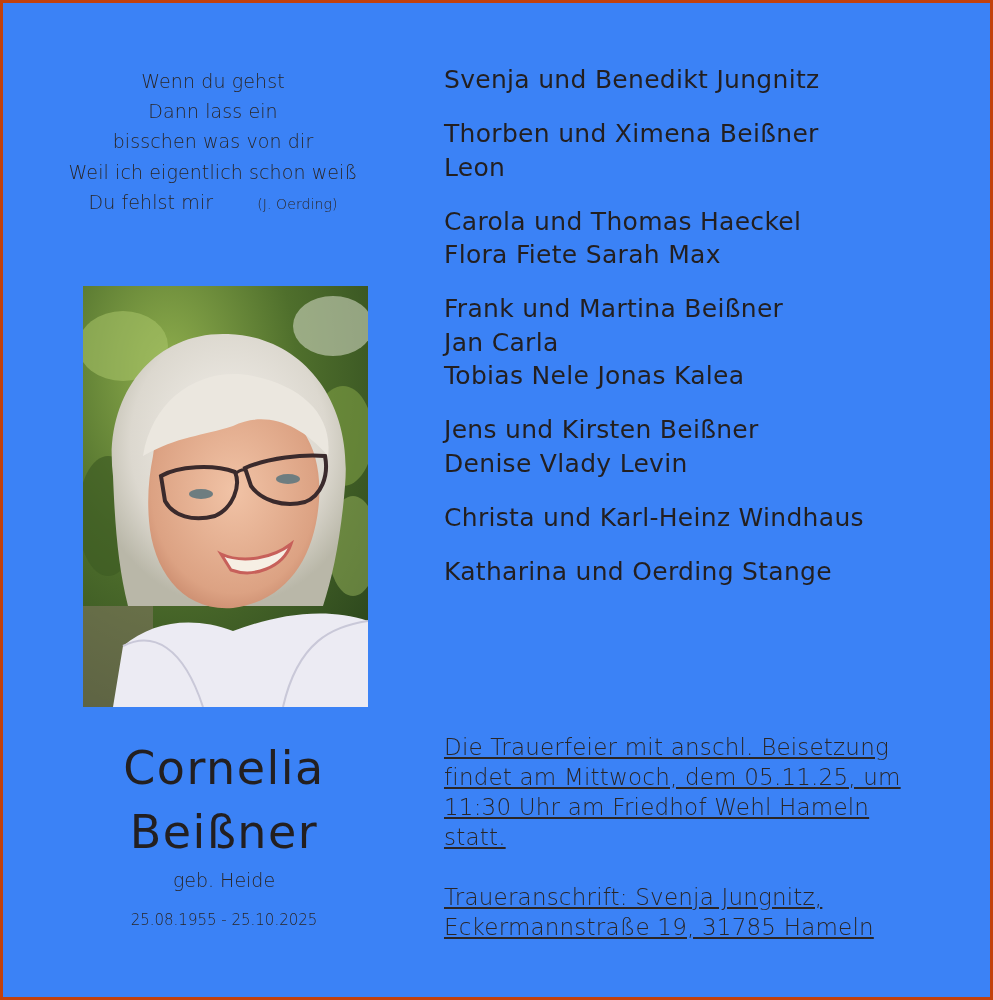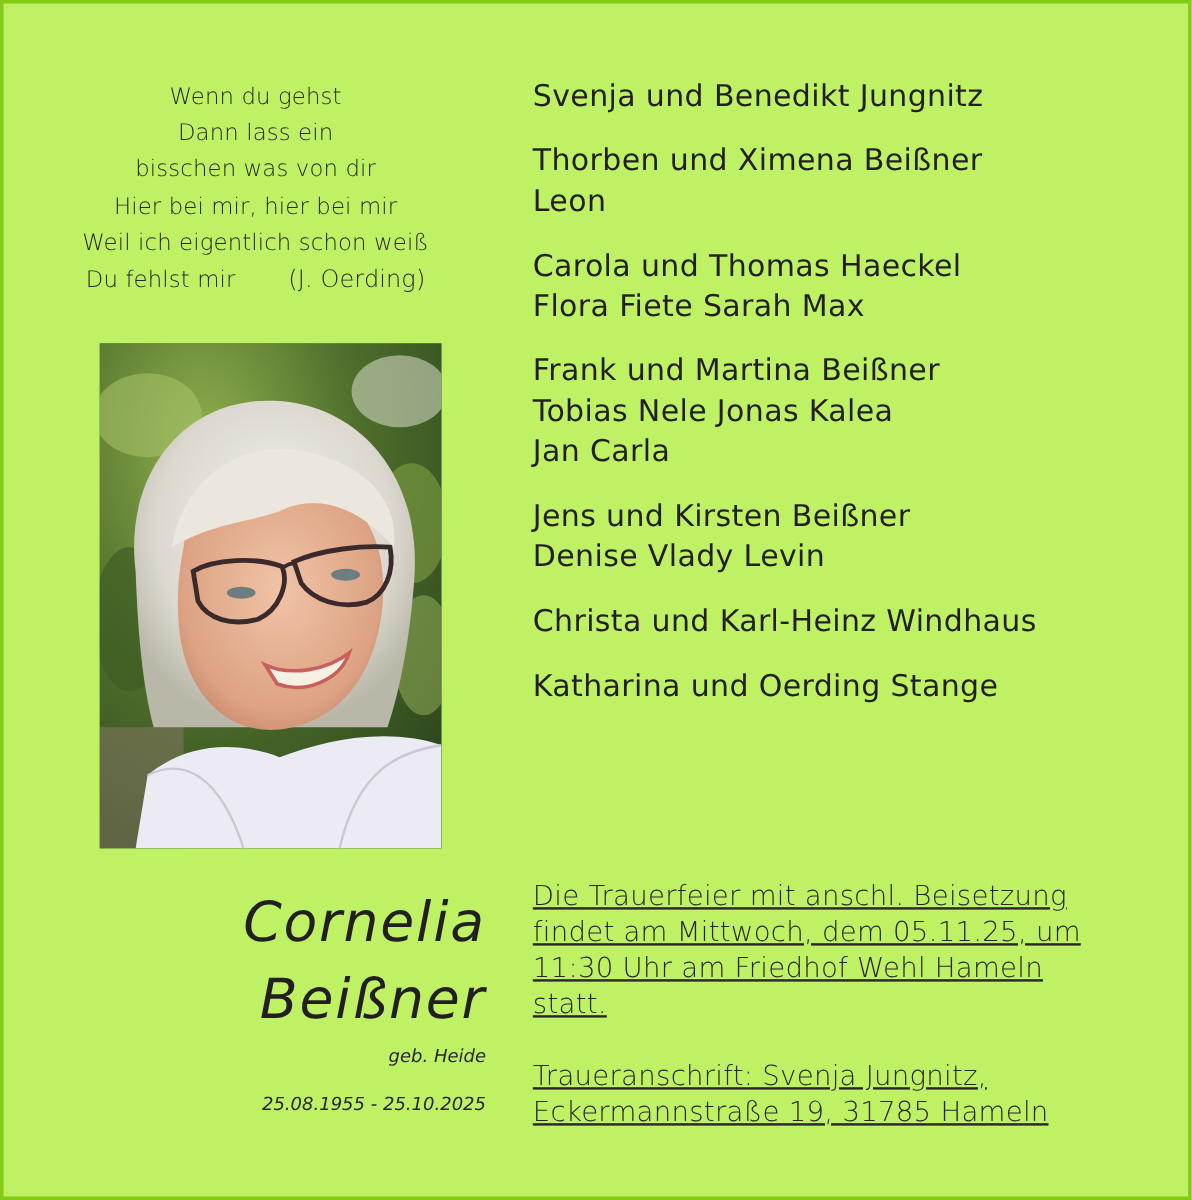--- a/index.html
+++ b/index.html
@@ -2,57 +2,56 @@
 <html><head>
   <meta charset="utf-8">
   <style>
     * { margin: 0; padding: 0; box-sizing: border-box; }
     html, body { width: 993px; height: 1000px; background: #ffffff; overflow: hidden; }
     body { font-family: "DejaVu Sans", sans-serif; color: #231f20; }
 
     .page {
       position: absolute; left: 0; top: 0;
       width: 993px; height: 1000px;
-      border: 3px solid #84cc16;
-      background: #bef264;
+      border: 3px solid #c2410c;
+      background: #3b82f6;
     }
 
     
     .poem {
       position: absolute; left: 30px; top: 63px; width: 360px;
       text-align: center;
       font-size: 19px; line-height: 30.2px;
       font-weight: 300; color: #2a2627;
       letter-spacing: 0.1px;
     }
     .poem .line { display: block; white-space: nowrap; }
-    .poem .author { font-size: 20px; margin-left: 44px; }
+    .poem .author { font-size: 14px; margin-left: 44px; }
 
     .photo {
       position: absolute; left: 80px; top: 283px;
       width: 285px; height: 421px;
       overflow: hidden;
       background: #5f7d3a;
     }
     .photo svg { display: block; }
 
     .name-block {
       position: absolute; left: 40px; top: 733px; width: 362px;
-      text-align: right;
-      font-style: italic;
+      text-align: center;
     }
     .name-line {
       display: block;
       font-size: 46px; line-height: 64px;
       font-weight: 500; color: #231f20;
       letter-spacing: 1.5px;
     }
     .maiden {
       display: block; margin-top: 2px;
-      font-size: 15px; line-height: 28px; font-weight: 300; color: #2a2627;
+      font-size: 19px; line-height: 28px; font-weight: 300; color: #2a2627;
     }
     .dates {
       display: block; margin-top: 12px;
       font-size: 15px; line-height: 28px; font-weight: 300; color: #2a2627;
     }
 
     
     .mourners {
       position: absolute; left: 441px; top: 60px; width: 520px;
       font-size: 25px; line-height: 33.5px; color: #231f20;
@@ -72,21 +71,20 @@
   </style>
 </head>
 <body>
 
 <div class="page">
 
   <div class="poem">
     <span class="line">Wenn du gehst</span>
     <span class="line">Dann lass ein</span>
     <span class="line">bisschen was von dir</span>
-    <span class="line">Hier bei mir, hier bei mir</span>
     <span class="line">Weil ich eigentlich schon weiß</span>
     <span class="line"><span>Du fehlst mir</span><span class="author">(J. Oerding)</span></span>
   </div>
 
   <div class="photo" title="Portrait of a smiling woman with white hair and glasses, green foliage background">
     <svg width="285" height="421" viewBox="0 0 285 421">
       <defs>
         <radialGradient id="bg1" cx="0.3" cy="0.2" r="0.9">
           <stop offset="0" stop-color="#8fae4d"></stop>
           <stop offset="0.5" stop-color="#4f6f2c"></stop>
@@ -145,22 +143,22 @@
     <div class="family">
       <span class="line">Thorben und Ximena Beißner</span>
       <span class="line">Leon</span>
     </div>
     <div class="family">
       <span class="line">Carola und Thomas Haeckel</span>
       <span class="line">Flora Fiete Sarah Max</span>
     </div>
     <div class="family">
       <span class="line">Frank und Martina Beißner</span>
+      <span class="line">Jan Carla</span>
       <span class="line">Tobias Nele Jonas Kalea</span>
-      <span class="line">Jan Carla</span>
     </div>
     <div class="family">
       <span class="line">Jens und Kirsten Beißner</span>
       <span class="line">Denise Vlady Levin</span>
     </div>
     <div class="family">
       <span class="line">Christa und Karl-Heinz Windhaus</span>
     </div>
     <div class="family">
       <span class="line">Katharina und Oerding Stange</span>

